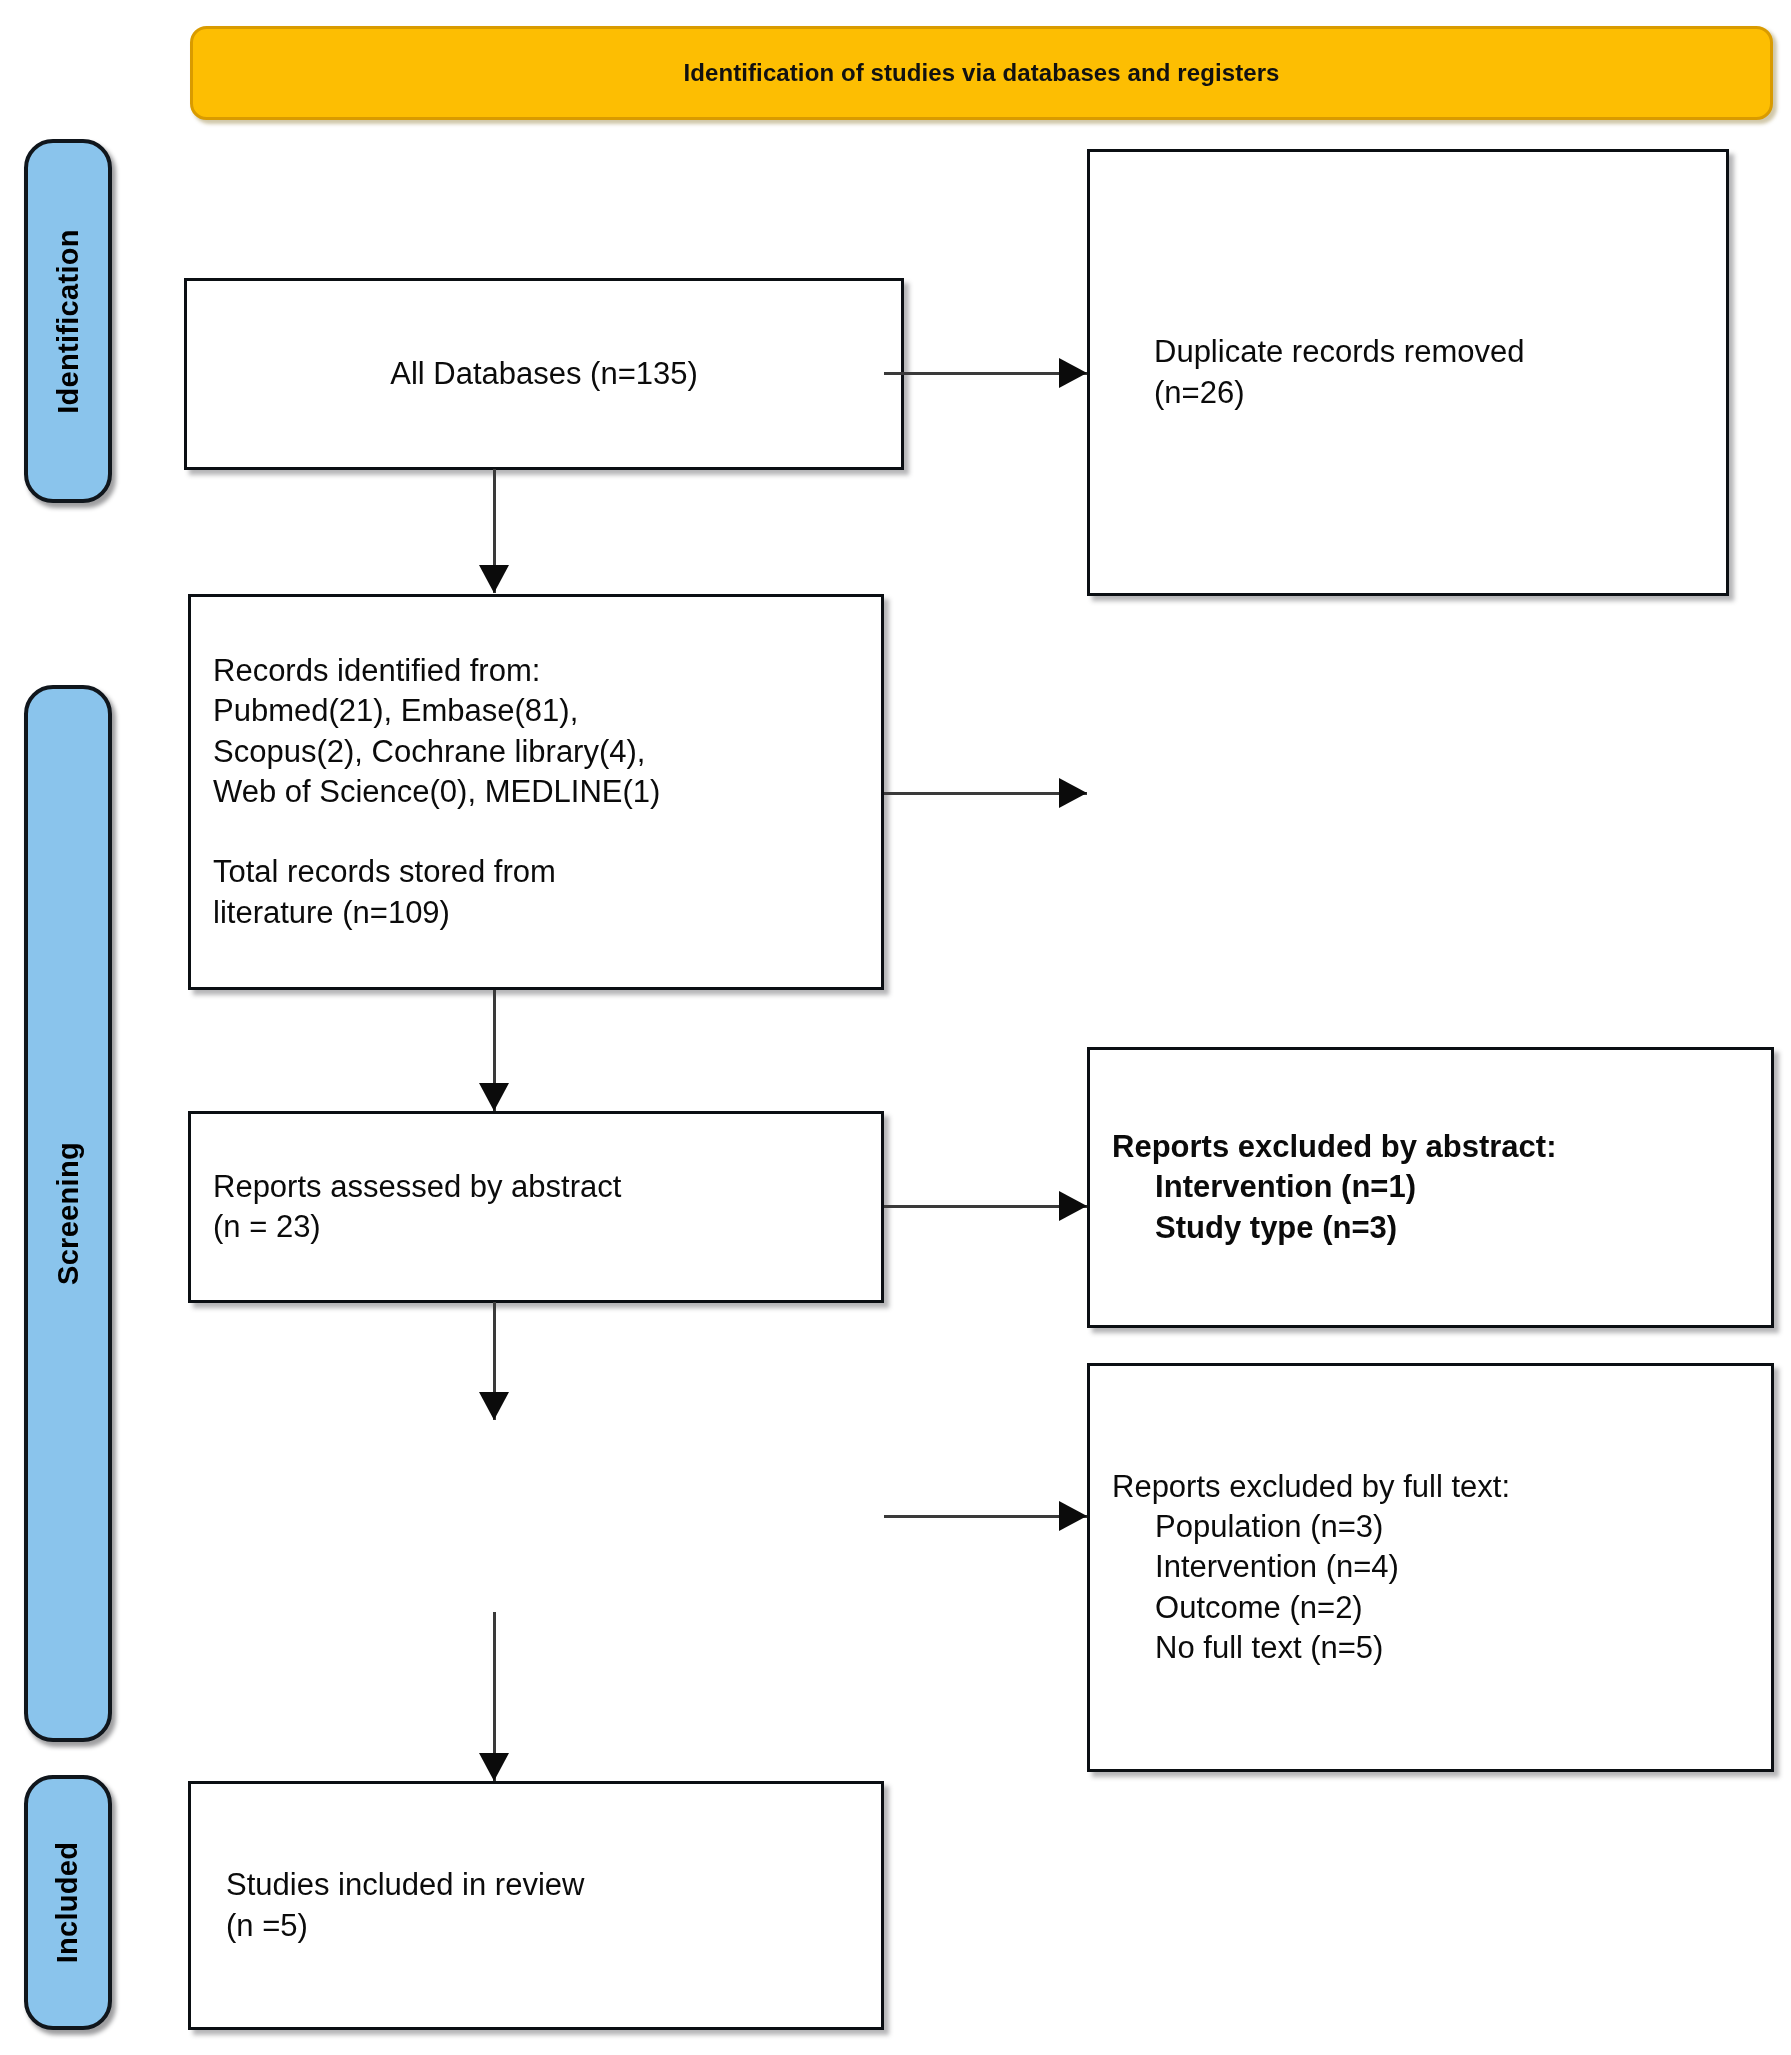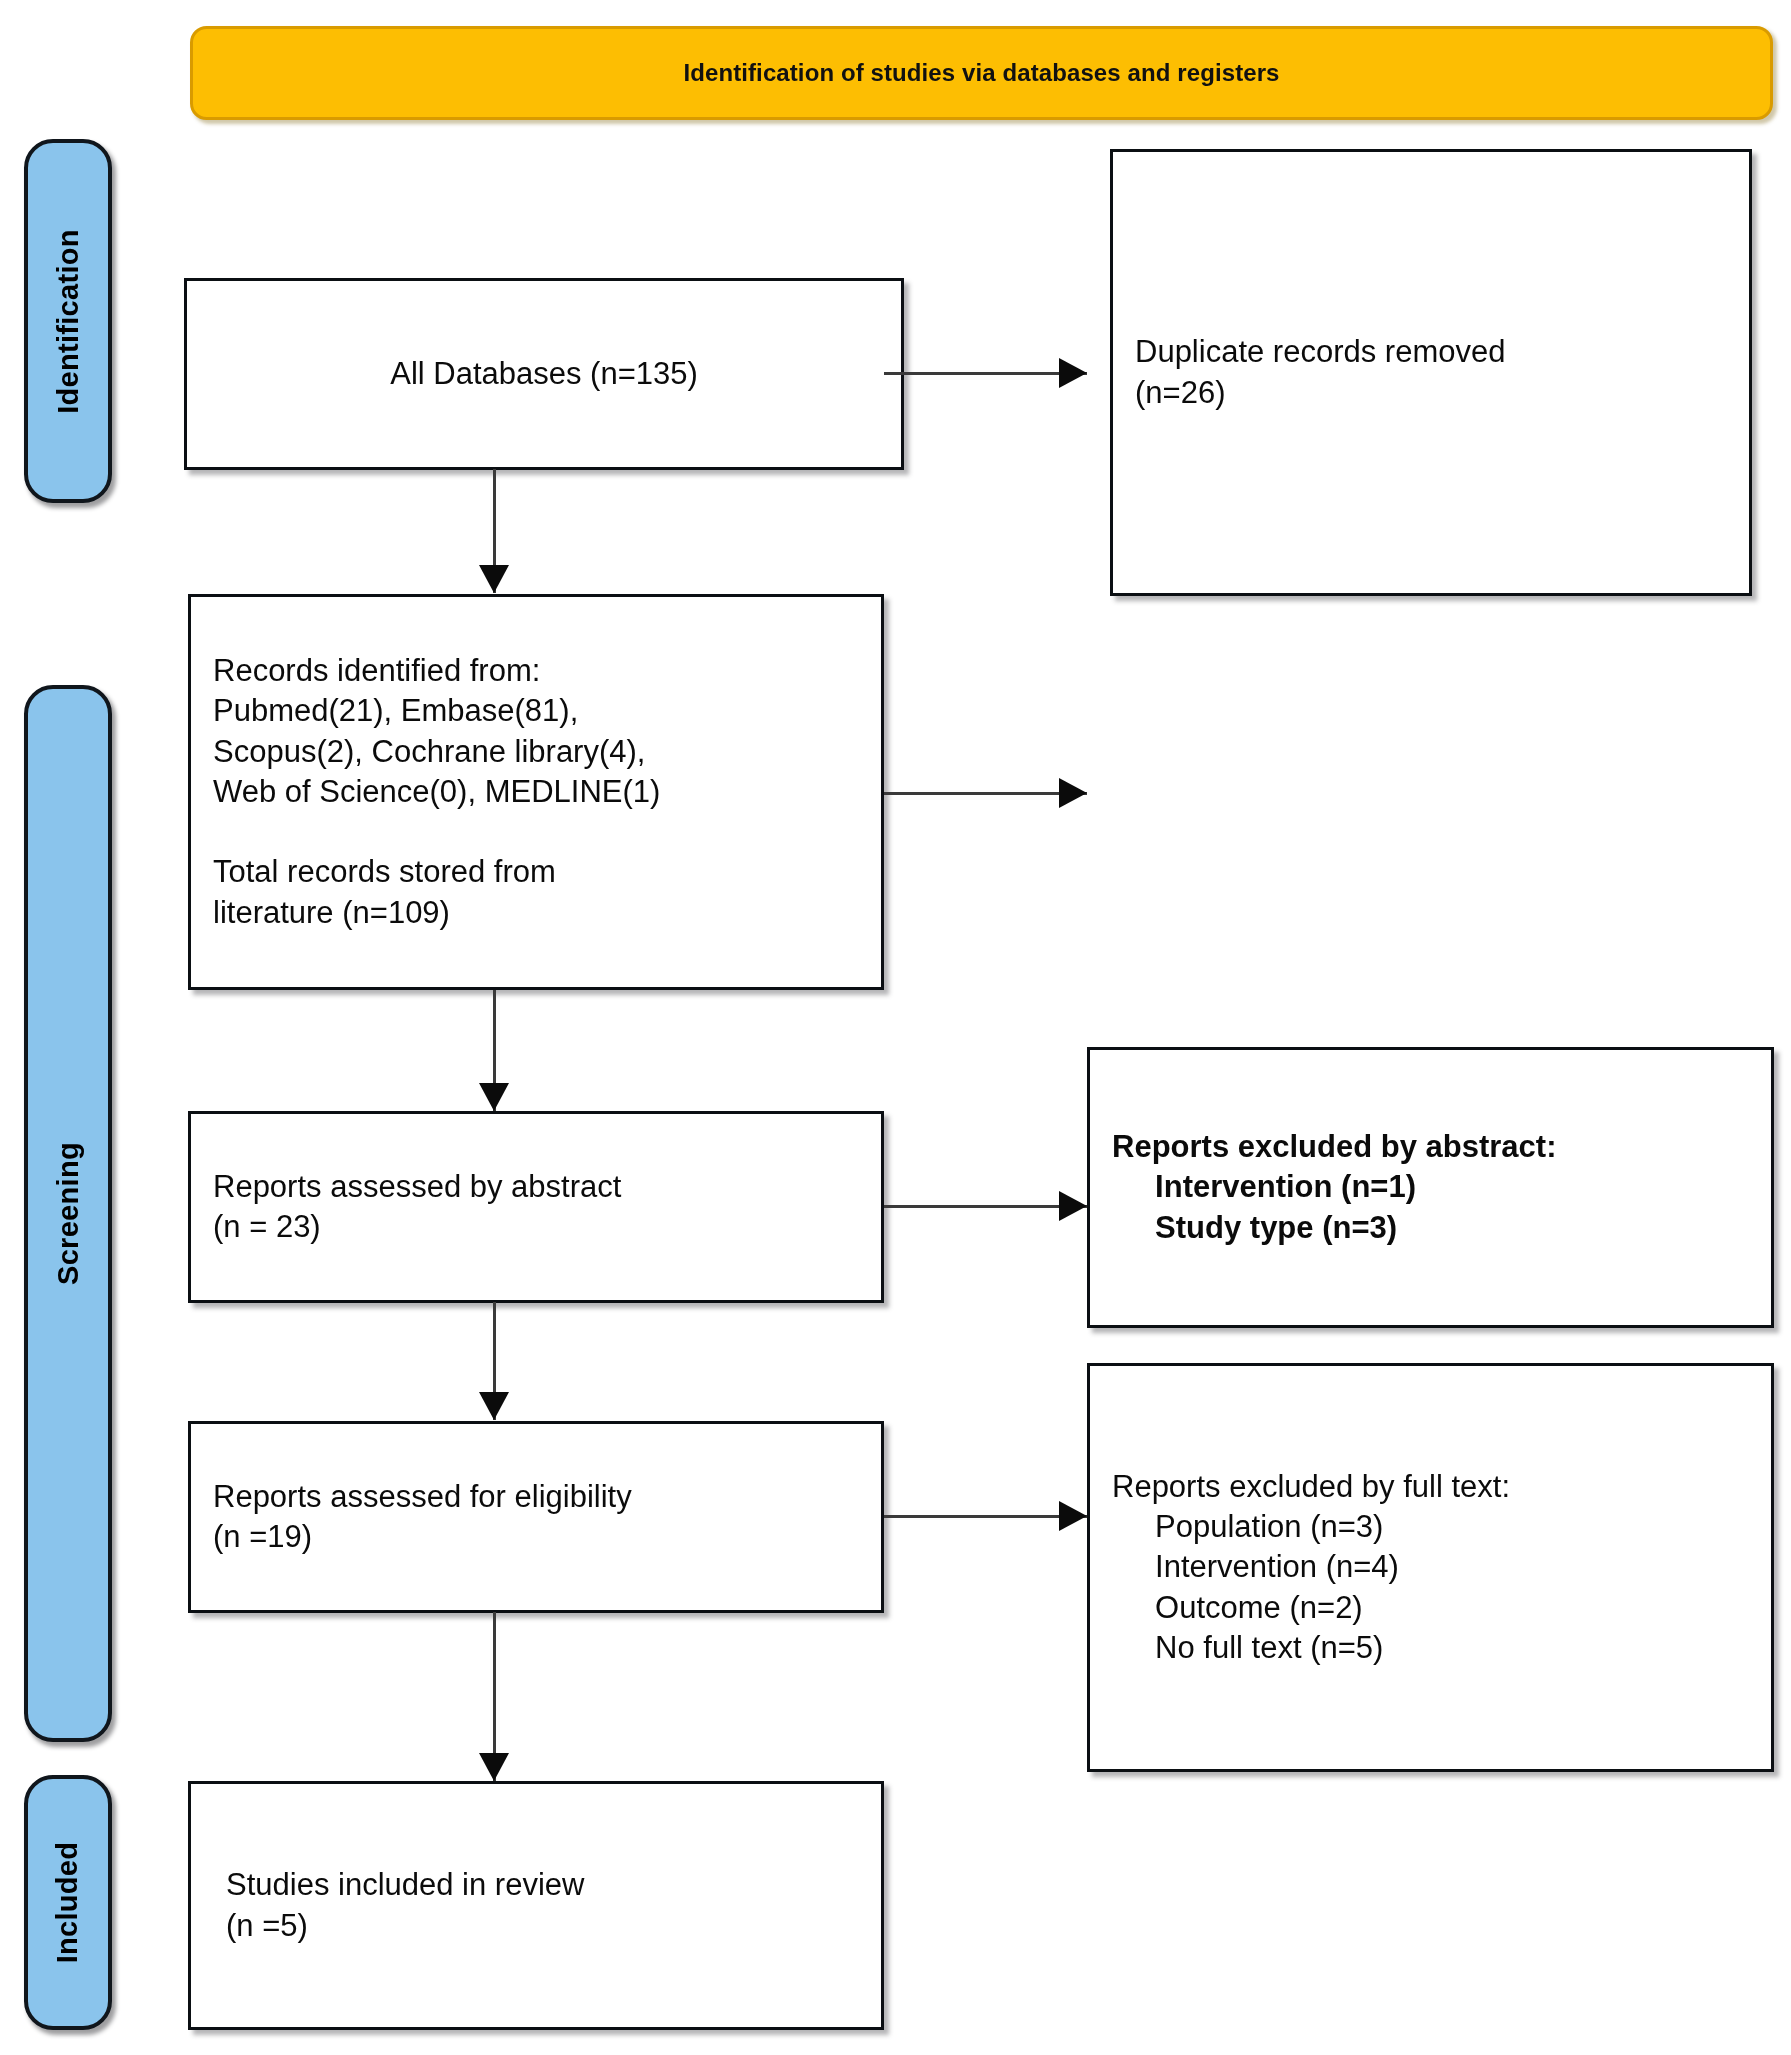--- a/index.html
+++ b/index.html
@@ -91,21 +91,21 @@
   .box-text.centered { text-align: center; }
 
   
   #box-all-databases   { left: 184px; top: 278px;  width: 720px; height: 192px; }
   #box-records-id      { left: 188px; top: 594px;  width: 696px; height: 396px; }
   #box-abstract        { left: 188px; top: 1111px; width: 696px; height: 192px; }
   #box-eligibility     { left: 188px; top: 1421px; width: 696px; height: 192px; }
   #box-included        { left: 188px; top: 1781px; width: 696px; height: 249px; padding-left: 13px; }
 
   
-  #box-duplicates      { left: 1110px; top: 149px;  width: 642px; height: 447px; }
+  #box-duplicates      { left: 1087px; top: 149px;  width: 642px; height: 447px; padding-left: 42px; }
   #box-excl-title      { left: 1087px; top: 697px; width: 687px; height: 192px; }
   #box-excl-abstract   { left: 1087px; top: 1047px; width: 687px; height: 281px; font-weight: bold; }
   #box-excl-fulltext   { left: 1087px; top: 1363px; width: 687px; height: 409px; }
 
   
   .arrow-v, .arrow-h {
     position: absolute;
   }
   .arrow-v .shaft {
     position: absolute;
@@ -189,24 +189,20 @@
 
 Total records stored from
 literature (n=109)</div>
   </div>
 
   <div class="box" id="box-abstract">
     <div class="box-text">Reports assessed by abstract
 (n = 23)</div>
   </div>
 
-  <div class="box" id="box-eligibility">
-    <div class="box-text">Reports assessed for eligibility
-(n =19)</div>
-  </div>
 
   <div class="box" id="box-included">
     <div class="box-text">Studies included in review
 (n =5)</div>
   </div>
 
   <div class="box" id="box-duplicates">
     <div class="box-text">Duplicate records removed
 (n=26)</div>
   </div>

